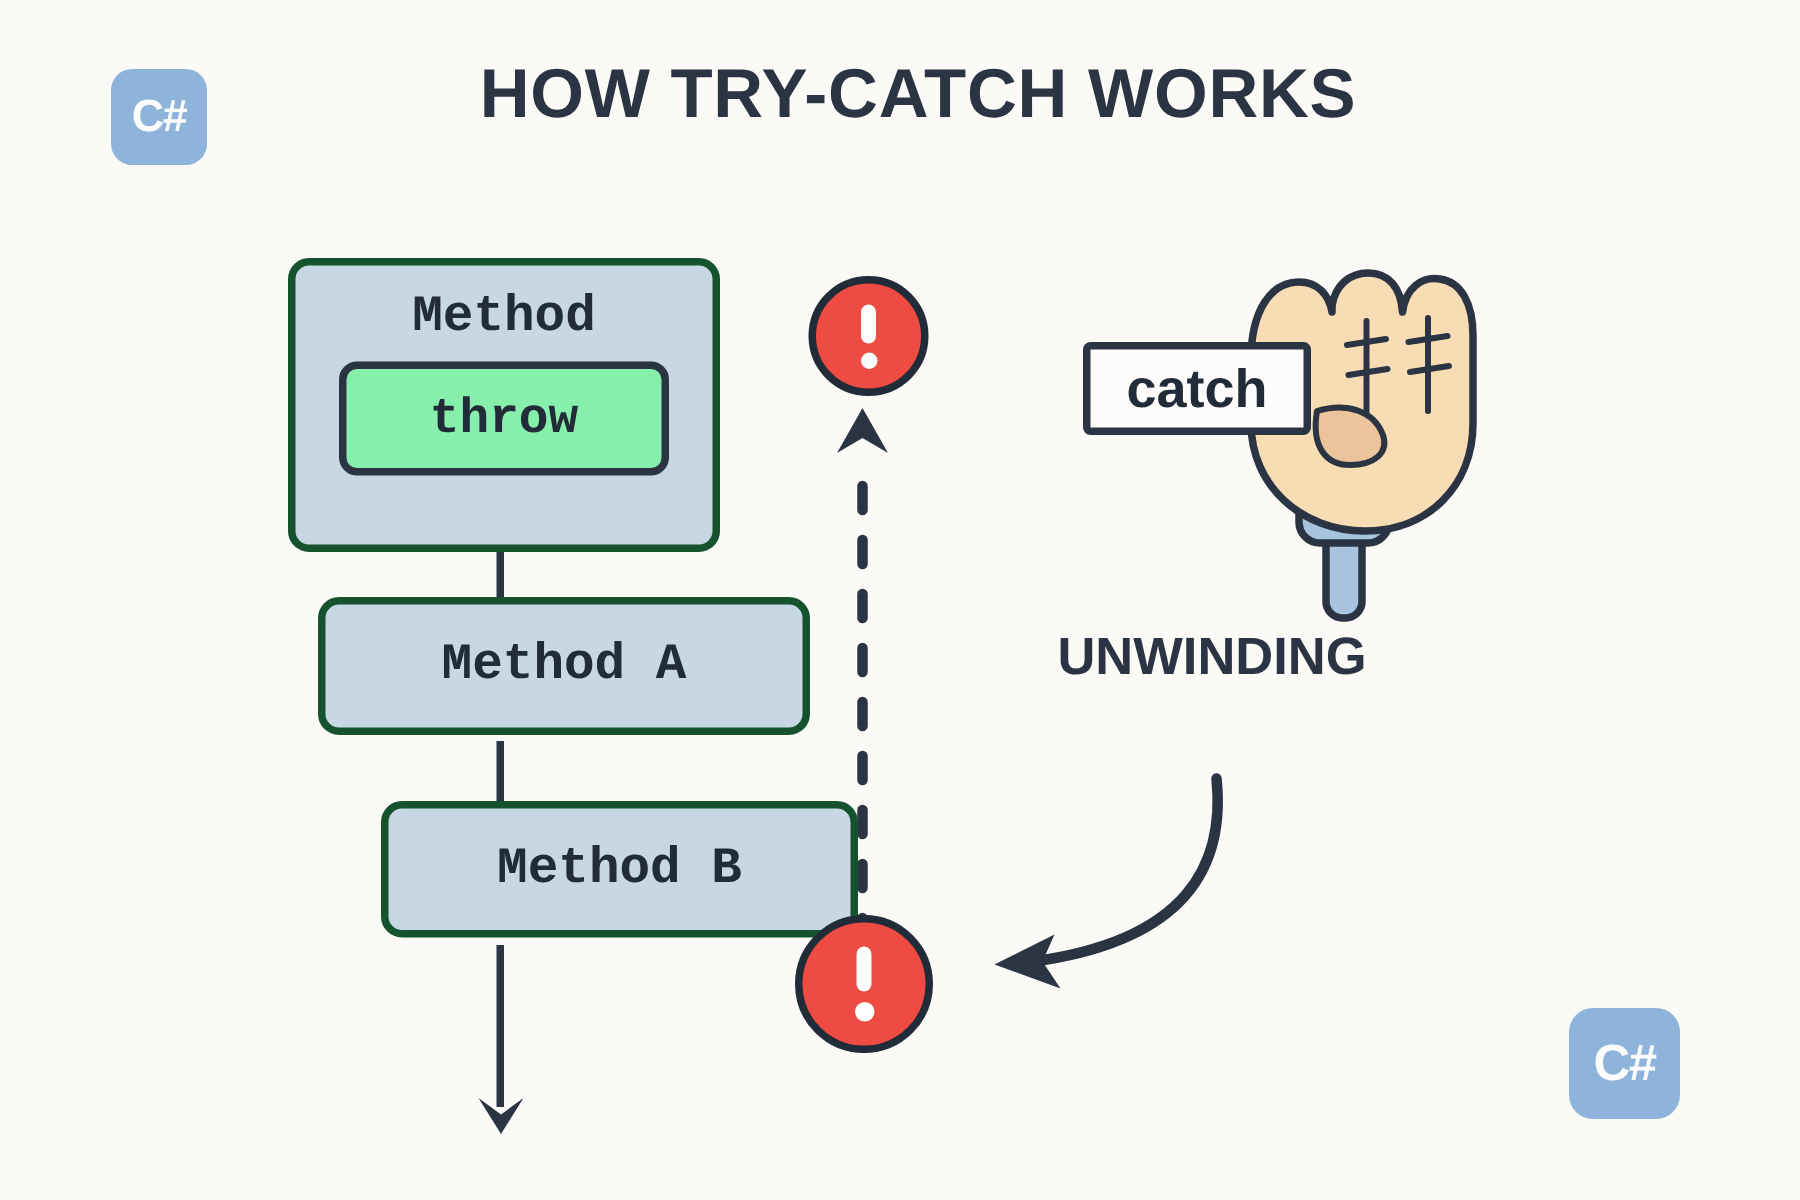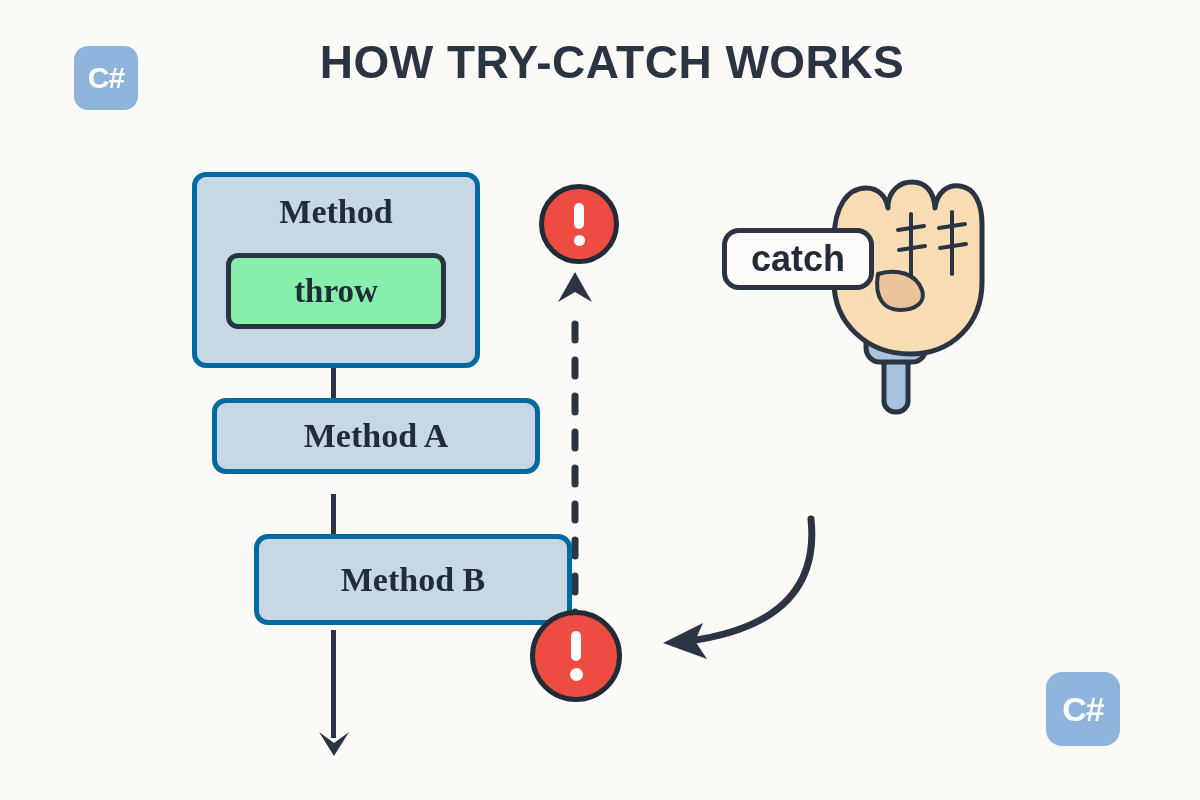--- a/index.html
+++ b/index.html
@@ -56,31 +56,30 @@
     line-height: 1.17;
     letter-spacing: 0.5px;
     font-family: "Liberation Sans", sans-serif;
   }
   #title .line { display: block; white-space: pre; }
 
   
   .flow-box {
     position: absolute;
     background: #C8D7E4;
-    border: 5px solid #0369a1;
+    border: 5px solid #14532d;
     border-radius: 14px;
     box-sizing: border-box;
     display: flex;
     align-items: center;
     justify-content: center;
     color: #222B38;
     font-size: 34px;
     font-weight: bold;
-    font-family: Liberation Serif, serif;
-    gap: 12px;
+    font-family: Liberation Mono, monospace;
   }
   #box-method {
     left: 192px; top: 172px;
     width: 288px; height: 196px;
     flex-direction: column;
     justify-content: flex-start;
     padding-top: 16px;
     z-index: 4;
   }
   #box-method-label {
@@ -97,21 +96,21 @@
     box-sizing: border-box;
     display: flex;
     align-items: center;
     justify-content: center;
     font-size: 33px;
     font-weight: bold;
     color: #222B38;
   }
   #box-method-a {
     left: 212px; top: 398px;
-    width: 328px; height: 76px;
+    width: 328px; height: 92px;
     z-index: 4;
     align-items: center;
   }
   #box-method-b {
     left: 254px; top: 534px;
     width: 318px; height: 91px;
     z-index: 4;
   }
 
   
@@ -180,21 +179,21 @@
     z-index: 5;
   }
 
   
   #catch-label {
     position: absolute;
     left: 722px; top: 228px;
     width: 152px; height: 62px;
     background: #FDFCFA;
     border: 5px solid #2B3442;
-    border-radius: 17px;
+    border-radius: 5px;
     box-sizing: border-box;
     display: flex;
     align-items: center;
     justify-content: center;
     font-size: 36px;
     font-weight: bold;
     color: #222B38;
     font-family: "Liberation Sans", sans-serif;
     z-index: 7;
   }
@@ -303,20 +302,21 @@
     <line x1="98" y1="52" x2="124" y2="48" stroke="#2B3442" stroke-width="4" stroke-linecap="round"></line>
     <line x1="99" y1="72" x2="125" y2="68" stroke="#2B3442" stroke-width="4" stroke-linecap="round"></line>
     <line x1="152" y1="34" x2="152" y2="96" stroke="#2B3442" stroke-width="4" stroke-linecap="round"></line>
     <line x1="139" y1="50" x2="165" y2="46" stroke="#2B3442" stroke-width="4" stroke-linecap="round"></line>
     <line x1="140" y1="70" x2="166" y2="66" stroke="#2B3442" stroke-width="4" stroke-linecap="round"></line>
   </svg>
 
   <div id="catch-label">catch</div>
 
   <div id="stack-unwinding">
+    <span class="line">UNWINDING</span>
   </div>
 
   <svg id="curved-arrow" width="190" height="160" viewBox="0 0 190 160">
     <path d="M166 4 C172 62 146 112 44 126" fill="none" stroke="#2B3442" stroke-width="7" stroke-linecap="round"></path>
     <path d="M18 128 L58 108 L50 126 L62 144 Z" fill="#2B3442"></path>
   </svg>
 
 </div>
 
 </body></html>

